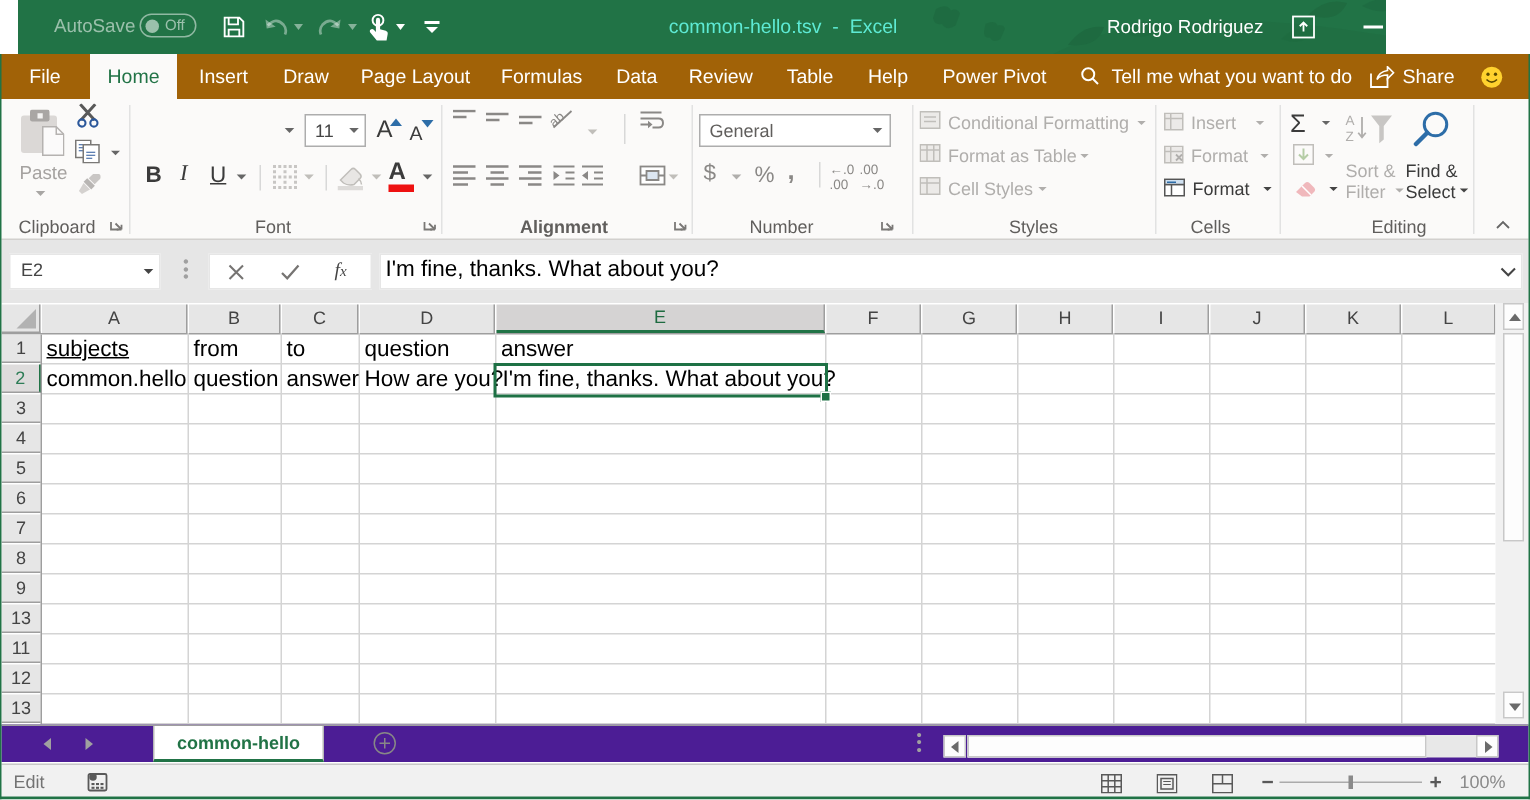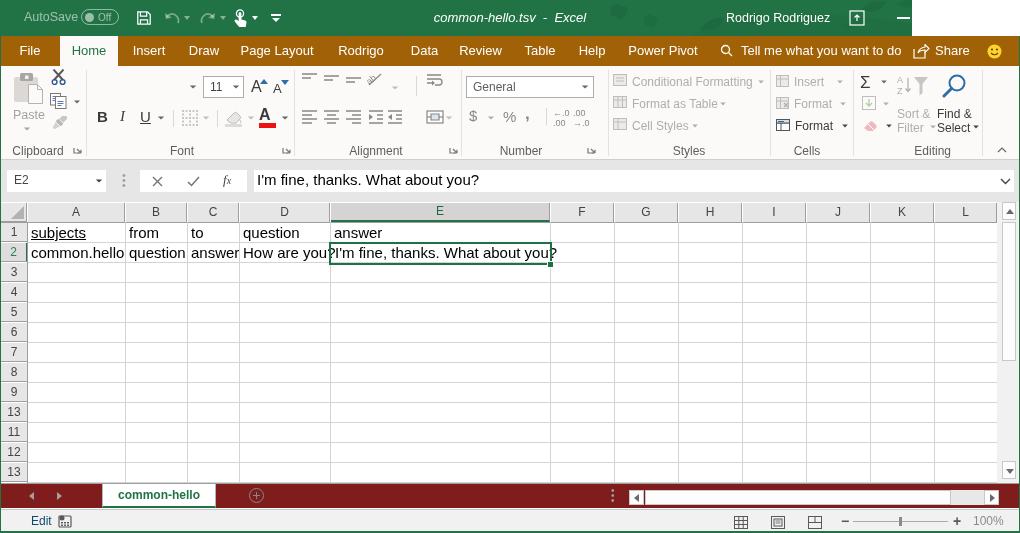--- a/index.html
+++ b/index.html
@@ -1,19 +1,19 @@
 <!DOCTYPE html>
 <html><head><meta charset="utf-8">
 <style>
   * { margin:0; padding:0; box-sizing:border-box; }
   html,body { width:1020px; height:533px; overflow:hidden; }
   body { font-family:"Liberation Sans", sans-serif; position:relative; background:#fff; }
   .abs { position:absolute; }
   
-  #titlebar { left:0; top:0; width:912px; height:36px; background:#217346; overflow:hidden; }
+  #titlebar { left:12px; top:0; width:912px; height:36px; background:#217346; overflow:hidden; }
   .tb-dim { color:rgba(255,255,255,0.55); }
   
   #tabrow { left:0; top:36px; width:1020px; height:30px; background:#a16207; }
   .rtab { position:absolute; top:0; height:30px; line-height:30px; color:#fff; font-size:13px; text-align:center; white-space:nowrap; }
   #hometab { position:absolute; left:60px; top:0; width:58px; height:30px; background:#fbfaf9; color:#217346; font-size:13px; text-align:center; line-height:30px; }
   
   #ribbon { left:1px; top:66px; width:1018px; height:94px; background:#fbfaf9; border-bottom:1px solid #d2d0ce; }
   .gdiv { position:absolute; top:4px; height:86px; width:1px; background:#e2e2e2; }
   .glabel { position:absolute; top:78px; font-size:12px; color:#605e5c; text-align:center; }
   .launcher { position:absolute; top:79px; width:10px; height:10px; }
@@ -28,21 +28,21 @@
   #grid { left:1px; top:202px; width:996px; height:281px; background:#fff; overflow:hidden; }
   .colhead { position:absolute; top:1px; height:19px; background:#e6e6e6; border-right:1px solid #9e9e9e; color:#444; font-size:12px; text-align:center; line-height:19px; }
   .rowhead { position:absolute; left:0; width:26px; background:#e6e6e6; border-bottom:1px solid #9e9e9e; color:#444; font-size:12px; text-align:center; line-height:19px; height:19px; }
   .cell { position:absolute; font-size:15px; color:#000; line-height:20px; white-space:nowrap; padding-left:3px; }
   .vline { position:absolute; width:1px; background:#d4d4d4; top:20px; bottom:0; }
   .hline { position:absolute; height:1px; background:#d4d4d4; left:27px; right:0; }
   
   #vscroll { left:997px; top:202px; width:22px; height:281px; background:#f1f1f1; }
   .sbtn { position:absolute; background:#fdfdfd; border:1px solid #c8c8c8; }
   
-  #sheetbar { left:1px; top:483px; width:1018px; height:25px; background:#7f1d1d; border-top:1px solid #9e9e9e;padding-left:44px; }
+  #sheetbar { left:1px; top:483px; width:1018px; height:25px; background:#4c1d95; border-top:1px solid #9e9e9e;padding-left:44px; }
   
   #statusbar { left:1px; top:509px; width:1018px; height:22px; background:#f1f1f1; border-top:1px solid #c8c8c8; }
   
   #wb-l { left:0; top:36px; width:1px; height:497px; background:#217346; }
   #wb-r { left:1019px; top:36px; width:1px; height:497px; background:#217346; }
   #wb-b { left:0; top:531px; width:1020px; height:2px; background:#217346; }
 </style></head>
 <body>
 
 <div class="abs" id="titlebar">
@@ -81,40 +81,40 @@
     <path d="M15 2 l-0.8 6 l-6 -1.2 z" fill="rgba(255,255,255,0.4)"></path>
   </svg>
   <div class="abs" style="left:220px;top:16px;width:0;height:0;border-left:3.5px solid transparent;border-right:3.5px solid transparent;border-top:4px solid rgba(255,255,255,0.45);"></div>
   <svg class="abs" style="left:233px;top:9px" width="16" height="19" viewBox="0 0 16 19">
     <circle cx="7" cy="4.5" r="3.6" fill="none" stroke="#fff" stroke-width="1.3"></circle>
     <path d="M5.6 4.5 q0 -1.6 1.4 -1.6 q1.4 0 1.4 1.6 v6 l3.8 1 q1.6 0.5 1.3 2 l-0.8 4.5 h-6.5 l-4.5 -5.5 q-0.6 -1.5 0.8 -2 q1 -0.3 1.7 0.4 l1.4 1.4z" fill="#fff"></path>
   </svg>
   <div class="abs" style="left:252px;top:16px;width:0;height:0;border-left:3.5px solid transparent;border-right:3.5px solid transparent;border-top:4px solid #fff;"></div>
   <div class="abs" style="left:271px;top:14px;width:10px;height:1.5px;background:#fff;"></div>
   <div class="abs" style="left:272px;top:18px;width:0;height:0;border-left:4px solid transparent;border-right:4px solid transparent;border-top:4.5px solid #fff;"></div>
-  <div class="abs" style="left:410px;top:10px;width:200px;text-align:center;color:#ffffff;font-size:13px;font-style:italic;">common-hello.tsv&nbsp; -&nbsp; Excel</div>
+  <div class="abs" style="left:410px;top:10px;width:200px;text-align:center;color:#5eead4;font-size:13px;">common-hello.tsv&nbsp; -&nbsp; Excel</div>
   <div class="abs" style="left:726px;top:11px;color:#fff;font-size:12.5px;">Rodrigo Rodriguez</div>
   <svg class="abs" style="left:849px;top:10px" width="16" height="16" viewBox="0 0 16 16">
     <rect x="1" y="1" width="14" height="14" fill="none" stroke="#fff" stroke-width="1.2"></rect>
     <path d="M8 11 v-6 M5.5 7.5 l2.5 -2.5 l2.5 2.5" fill="none" stroke="#fff" stroke-width="1.2"></path>
   </svg>
   <div class="abs" style="left:897px;top:17px;width:13px;height:1.5px;background:#fff;"></div>
   <div class="abs" style="left:943px;top:11px;width:12px;height:12px;border:1.3px solid #fff;"></div>
   <svg class="abs" style="left:988px;top:11px" width="13" height="13" viewBox="0 0 13 13">
     <path d="M1 1 L12 12 M12 1 L1 12" stroke="#fff" stroke-width="1.3"></path>
   </svg>
 </div>
 
 <div class="abs" id="tabrow">
   <div class="rtab" style="left:10px;width:40px;">File</div>
   <div id="hometab">Home</div>
   <div class="rtab" style="left:124px;width:50px;">Insert</div>
   <div class="rtab" style="left:179px;width:50px;">Draw</div>
   <div class="rtab" style="left:240px;width:74px;">Page Layout</div>
-  <div class="rtab" style="left:334px;width:54px;">Rodrigo</div>
+  <div class="rtab" style="left:334px;width:54px;">Formulas</div>
   <div class="rtab" style="left:398px;width:53px;">Data</div>
   <div class="rtab" style="left:454px;width:53px;">Review</div>
   <div class="rtab" style="left:514px;width:52px;">Table</div>
   <div class="rtab" style="left:566px;width:52px;">Help</div>
   <div class="rtab" style="left:627px;width:72px;">Power Pivot</div>
   <svg class="abs" style="left:720px;top:8px" width="14" height="14" viewBox="0 0 14 14">
     <circle cx="5.5" cy="5.5" r="4" fill="none" stroke="#fff" stroke-width="1.3"></circle>
     <path d="M8.5 8.5 L12 12" stroke="#fff" stroke-width="1.3"></path>
   </svg>
   <div class="rtab" style="left:741px;width:152px;text-align:left;">Tell me what you want to do</div>
@@ -273,21 +273,21 @@
 
     <g stroke="#8a8886" stroke-width="1.2" fill="none">
         <rect x="126" y="38" width="16" height="12" fill="#fff"></rect>
         <path d="M126 44 h16"></path>
         <path d="M130 41 h8 v6 h-8 z" fill="#dce6f1" stroke="#8a8886"></path>
       </g>
   </svg>
   <div class="cdn" style="left:390px;top:20px;border-top-color:#c0beba;transform:scale(0.8);"></div>
   <div class="abs" style="left:415px;top:10px;height:20px;width:1px;background:#d8d8d8;"></div>
   <div class="cdn" style="left:444px;top:50px;border-top-color:#c0beba;transform:scale(0.8);"></div>
-  <div class="glabel" style="left:340px;width:70px;">Alignment</div>
+  <div class="glabel" style="left:340px;width:70px;font-weight:bold;">Alignment</div>
   <svg class="launcher" style="left:448px" width="10" height="10" viewBox="0 0 10 10">
     <path d="M1 3 v5 h5" fill="none" stroke="#7a7876" stroke-width="1.2"></path>
     <path d="M4 4 l4 4 M8 8 v-3.2 M8 8 h-3.2" fill="none" stroke="#7a7876" stroke-width="1.2"></path>
   </svg>
   
   <div class="combo" style="left:465px;top:10px;width:128px;height:22px;line-height:20px;padding-left:6px;color:#605e5c;">General</div>
   <div class="cdn" style="left:580px;top:19px;transform:scale(0.8);"></div>
   <div class="abs" style="left:468px;top:41px;font-size:15px;color:#8a8886;">$</div>
   <div class="cdn" style="left:486px;top:50px;border-top-color:#b0aeac;transform:scale(0.8);"></div>
   <div class="abs" style="left:502px;top:42px;font-size:15px;color:#8a8886;">%</div>
@@ -498,21 +498,21 @@
     <div class="abs" style="left:4px;top:3px;width:0;height:0;border-top:4px solid transparent;border-bottom:4px solid transparent;border-right:5px solid #6a6a6a;"></div>
   </div>
   <div class="abs" style="left:644px;top:6px;width:339px;height:15px;background:#e8e8e8;"></div>
   <div class="sbtn" style="left:644px;top:6px;width:306px;height:15px;"></div>
   <div class="sbtn" style="left:983px;top:6px;width:15px;height:15px;">
     <div class="abs" style="left:5px;top:3px;width:0;height:0;border-top:4px solid transparent;border-bottom:4px solid transparent;border-left:5px solid #6a6a6a;"></div>
   </div>
 </div>
 
 <div class="abs" id="statusbar">
-  <div class="abs" style="left:8px;top:4px;font-size:12px;color:#0c4a6e;margin-left:22px;">Edit</div>
+  <div class="abs" style="left:8px;top:4px;font-size:12px;color:#737373;">Edit</div>
   <svg class="abs" style="left:57px;top:4px" width="14" height="14" viewBox="0 0 14 14">
     <rect x="1" y="2" width="12" height="11" rx="1" fill="none" stroke="#595959" stroke-width="1.2"></rect>
     <circle cx="4" cy="4" r="2.5" fill="#595959"></circle>
     <g fill="#595959">
         <rect x="3" y="8" width="2" height="1.4"></rect>
         <rect x="6" y="8" width="2" height="1.4"></rect>
         <rect x="9" y="8" width="2" height="1.4"></rect>
         <rect x="3" y="10.5" width="2" height="1.4"></rect>
         <rect x="6" y="10.5" width="2" height="1.4"></rect>
         <rect x="9" y="10.5" width="2" height="1.4"></rect>

